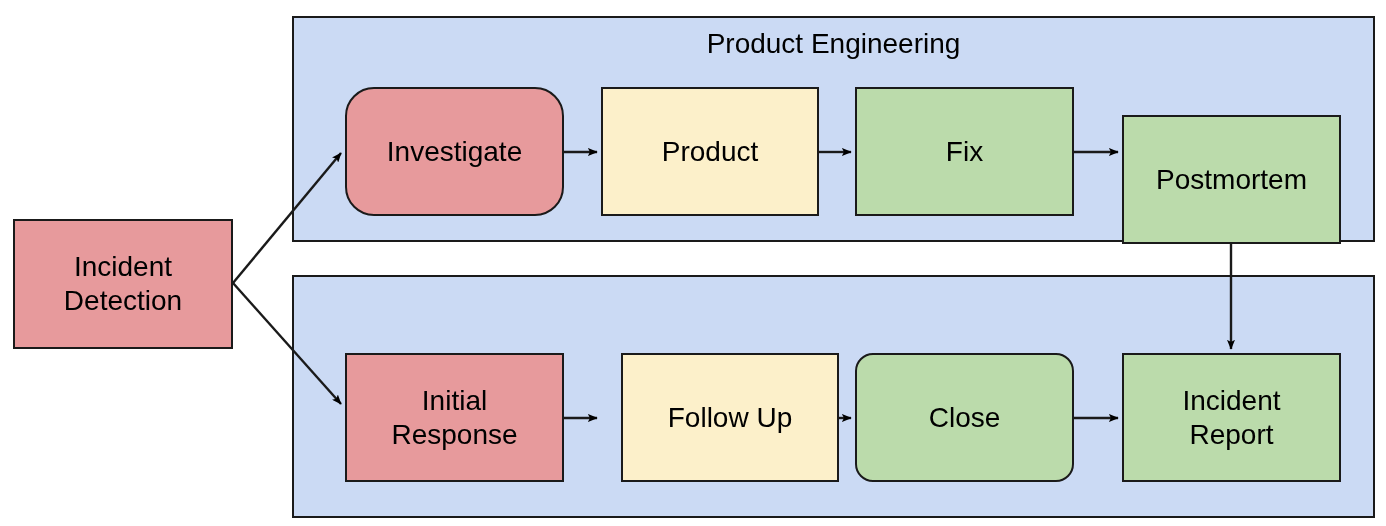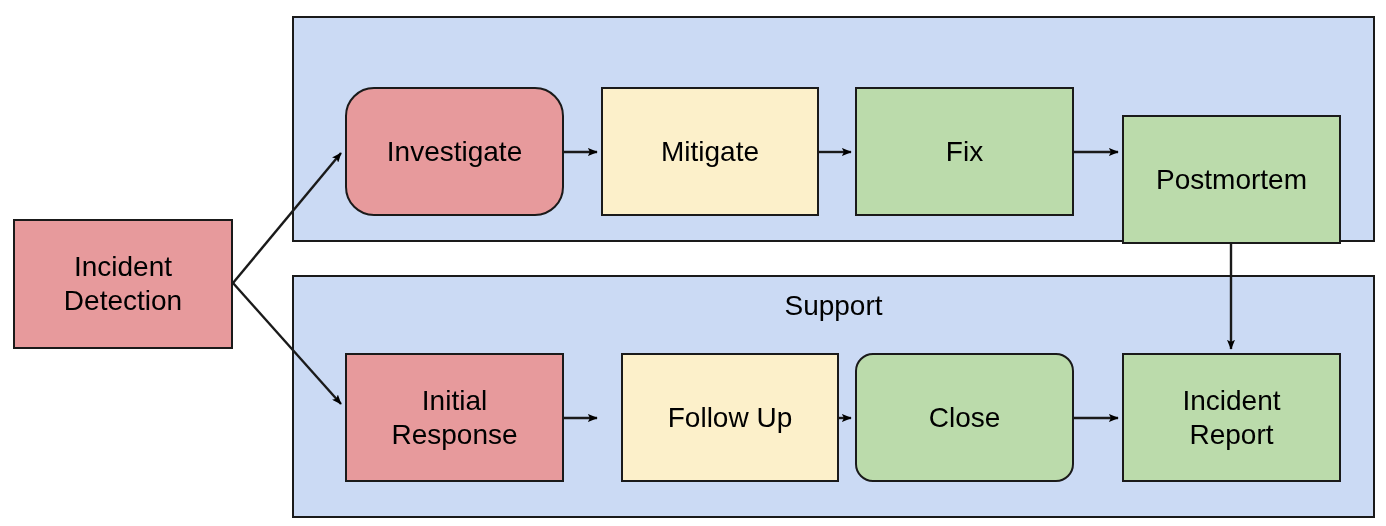--- a/index.html
+++ b/index.html
@@ -56,23 +56,23 @@
     padding: 0 4px;
   }
   .fill-red    { background: #e79a9c; }
 </style>
 </head>
 <body>
 
 <div id="canvas">
 
   <div class="lane" id="lane-0" style="left: 292px; top: 16px; width: 1083px; height: 226px; background: rgb(203, 218, 244); border-color: rgb(26, 26, 26);"></div>
+  <div class="lane-title" id="lane-title-0" style="top: 28px; left: 292px; width: 1083px;">Product Engineering</div>
 
   <div class="lane" id="lane-1" style="left: 292px; top: 275px; width: 1083px; height: 243px; background: rgb(203, 218, 244); border-color: rgb(26, 26, 26);"></div>
-  <div class="lane-title" id="lane-title-1" style="top: 290px; left: 292px; width: 1083px;">Support</div>
 
   <svg class="svg-layer" id="connectors" viewBox="0 0 1386 526" xmlns="http://www.w3.org/2000/svg">
     <defs>
       <marker id="arrowhead" markerWidth="10" markerHeight="8" refX="9.2" refY="4" orient="auto" markerUnits="userSpaceOnUse">
         <path d="M0,0 L10,4 L0,8 L2.2,4 z" fill="#000000"></path>
       </marker>
     </defs>
     <g id="connector-group" stroke="#000000" stroke-width="2.4" fill="none">
         <polyline points="233,283 341,153" marker-end="url(#arrowhead)" stroke="#1a1a1a"></polyline>
         <polyline points="233,283 341,404" marker-end="url(#arrowhead)" stroke="#1a1a1a"></polyline>
@@ -86,21 +86,21 @@
       </g>
   </svg>
 
   <div class="node fill-red" id="start-node" style="left: 13px; top: 219px; width: 220px; height: 130px; background: rgb(231, 154, 156); border-color: rgb(26, 26, 26);">
     <span>Incident
 Detection</span>
   </div>
 
   <div id="nodes-host">
       <div class="node" style="left: 345px; top: 87px; width: 219px; height: 129px; background: rgb(231, 154, 156); border-color: rgb(26, 26, 26); border-radius: 29px;"><span>Investigate</span></div>
-      <div class="node" style="left: 601px; top: 87px; width: 218px; height: 129px; background: rgb(252, 240, 202); border-color: rgb(26, 26, 26);"><span>Mitigate</span></div>
+      <div class="node" style="left: 601px; top: 87px; width: 218px; height: 129px; background: rgb(252, 240, 202); border-color: rgb(26, 26, 26);"><span>Product</span></div>
       <div class="node" style="left: 855px; top: 87px; width: 219px; height: 129px; background: rgb(187, 219, 171); border-color: rgb(26, 26, 26);"><span>Fix</span></div>
       <div class="node" style="left: 1122px; top: 87px; width: 219px; height: 129px; background: rgb(187, 219, 171); border-color: rgb(26, 26, 26); margin-top: 28px;"><span>Postmortem</span></div>
       <div class="node" style="left: 345px; top: 353px; width: 219px; height: 129px; background: rgb(231, 154, 156); border-color: rgb(26, 26, 26);"><span>Initial
 Response</span></div>
       <div class="node" style="left: 621px; top: 353px; width: 218px; height: 129px; background: rgb(252, 240, 202); border-color: rgb(26, 26, 26);"><span>Follow Up</span></div>
       <div class="node" style="left: 855px; top: 353px; width: 219px; height: 129px; background: rgb(187, 219, 171); border-color: rgb(26, 26, 26); border-radius: 18px;"><span>Close</span></div>
       <div class="node" style="left: 1122px; top: 353px; width: 219px; height: 129px; background: rgb(187, 219, 171); border-color: rgb(26, 26, 26);"><span>Incident
 Report</span></div>
     </div>
 

